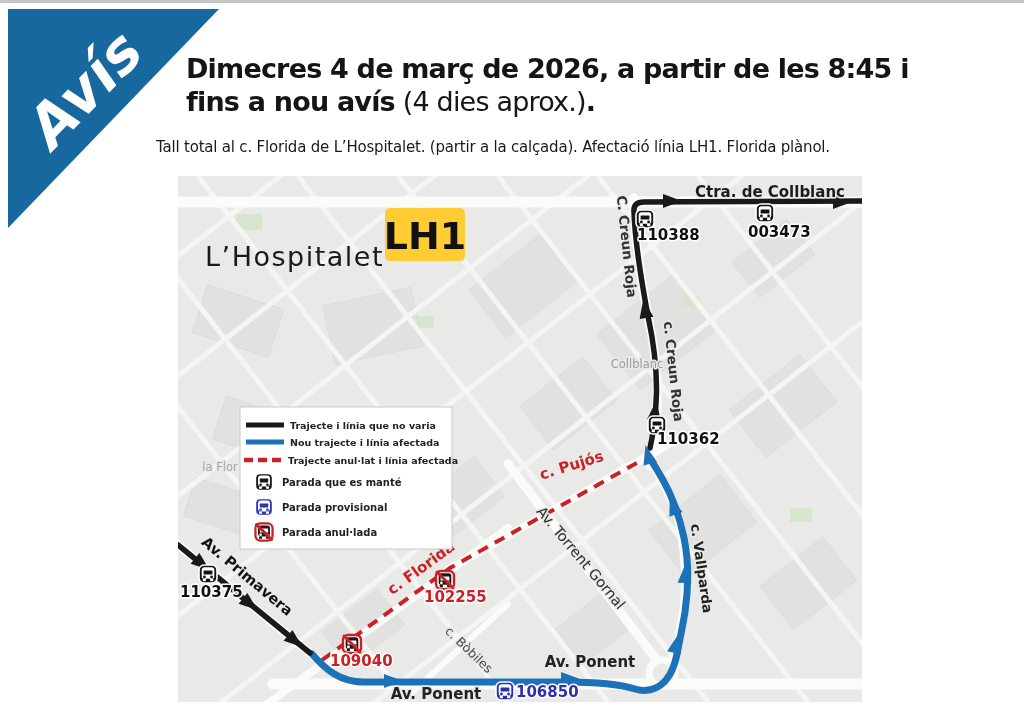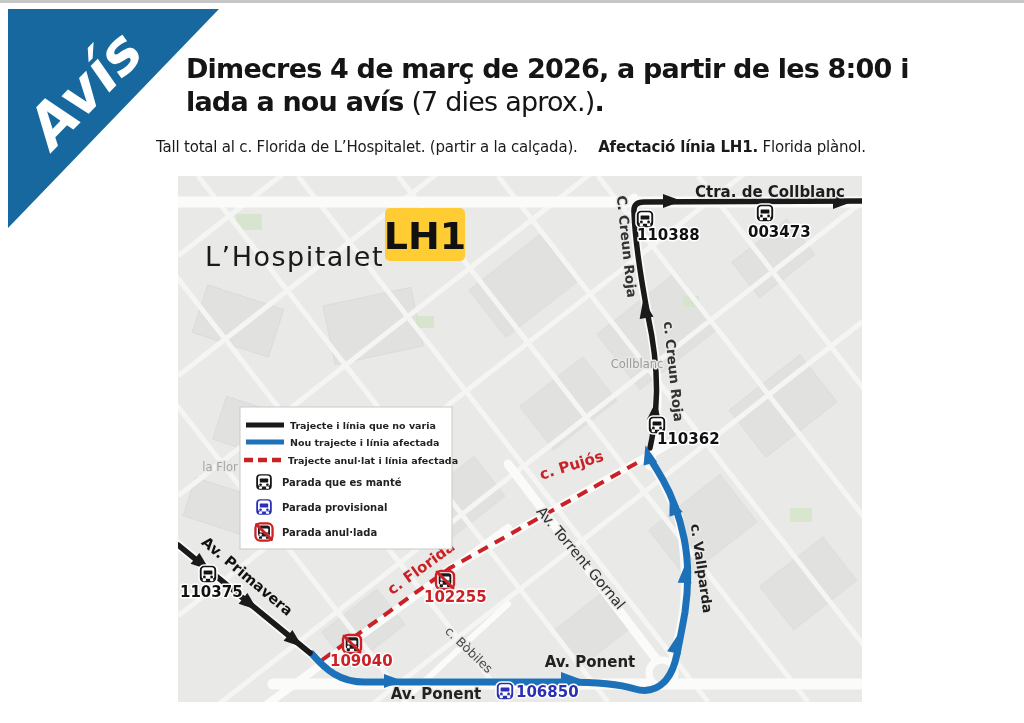--- a/index.html
+++ b/index.html
@@ -11,39 +11,39 @@
         clip-path:polygon(0 0,100% 0,0 100%);}
   .avis span{position:absolute;left:77px;top:80px;transform:translate(-50%,-50%) rotate(-46deg);
         font-style:italic;font-weight:bold;font-size:58px;color:#ffffff;white-space:nowrap;}
   
   .headline{position:absolute;left:186px;top:52px;font-size:27px;font-weight:bold;
         letter-spacing:-0.8px;line-height:33px;color:#151515;white-space:nowrap;}
   .headline .reg{font-weight:normal;}
   
   .subtitle{position:absolute;left:156px;top:138px;font-size:15px;letter-spacing:-0.2px;
         color:#1a1a1a;white-space:nowrap;}
-  .subtitle .b{font-weight:bold;margin-left:16px;}
+  .subtitle .b{font-weight:normal;}
   
   .map{position:absolute;left:178px;top:176px;width:684px;height:526px;}
   svg text{font-family:"DejaVu Sans","Liberation Sans",sans-serif;}
   .halo{paint-order:stroke;stroke:#e9e9e7;stroke-width:3px;stroke-linejoin:round;}
   .whalo{paint-order:stroke;stroke:#ffffff;stroke-width:3px;stroke-linejoin:round;}
 </style>
 </head>
 <body>
 
 <div class="top-edge"></div>
 
 <div class="avis">
   <span>Avís</span>
 </div>
 
 <div class="headline">
-  <div>Dimecres 4 de març de 2026, a partir de les 8:00 i</div>
-  <div><span>lada a nou avís</span><span class="reg"> (7 dies aprox.)</span><span>.</span></div>
+  <div>Dimecres 4 de març de 2026, a partir de les 8:45 i</div>
+  <div><span>fins a nou avís</span><span class="reg"> (4 dies aprox.)</span><span>.</span></div>
 </div>
 
 <div class="subtitle"><span>Tall total al c. Florida de L’Hospitalet. (partir a la calçada). </span><span class="b">Afectació línia LH1.</span><span> Florida plànol.</span></div>
 
 <div class="map">
 <svg viewBox="0 0 684 526" width="684" height="526">
   <defs>
     <path id="arrowhead" d="M10,0 L-9,7 L-9,-7 Z"></path>
     <g id="bus-shape">
       <rect x="-6.3" y="-6.8" width="12.6" height="11.6" rx="2.6" fill="#fff"></rect>

